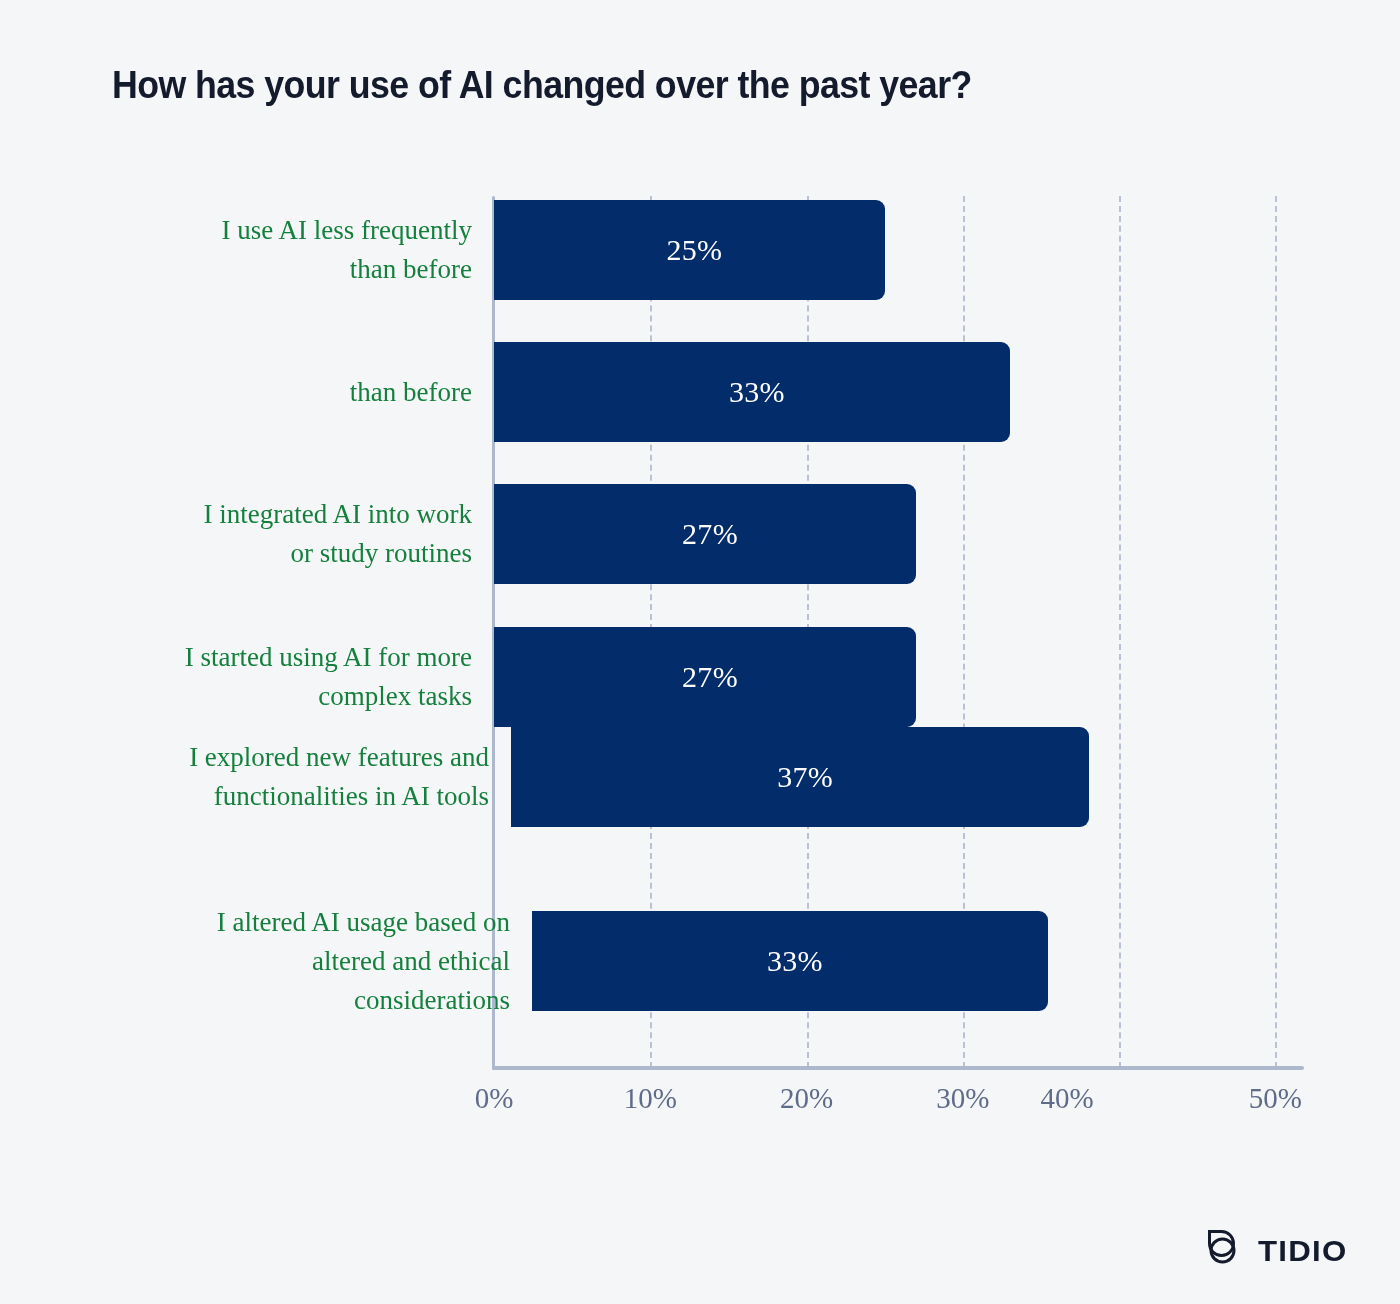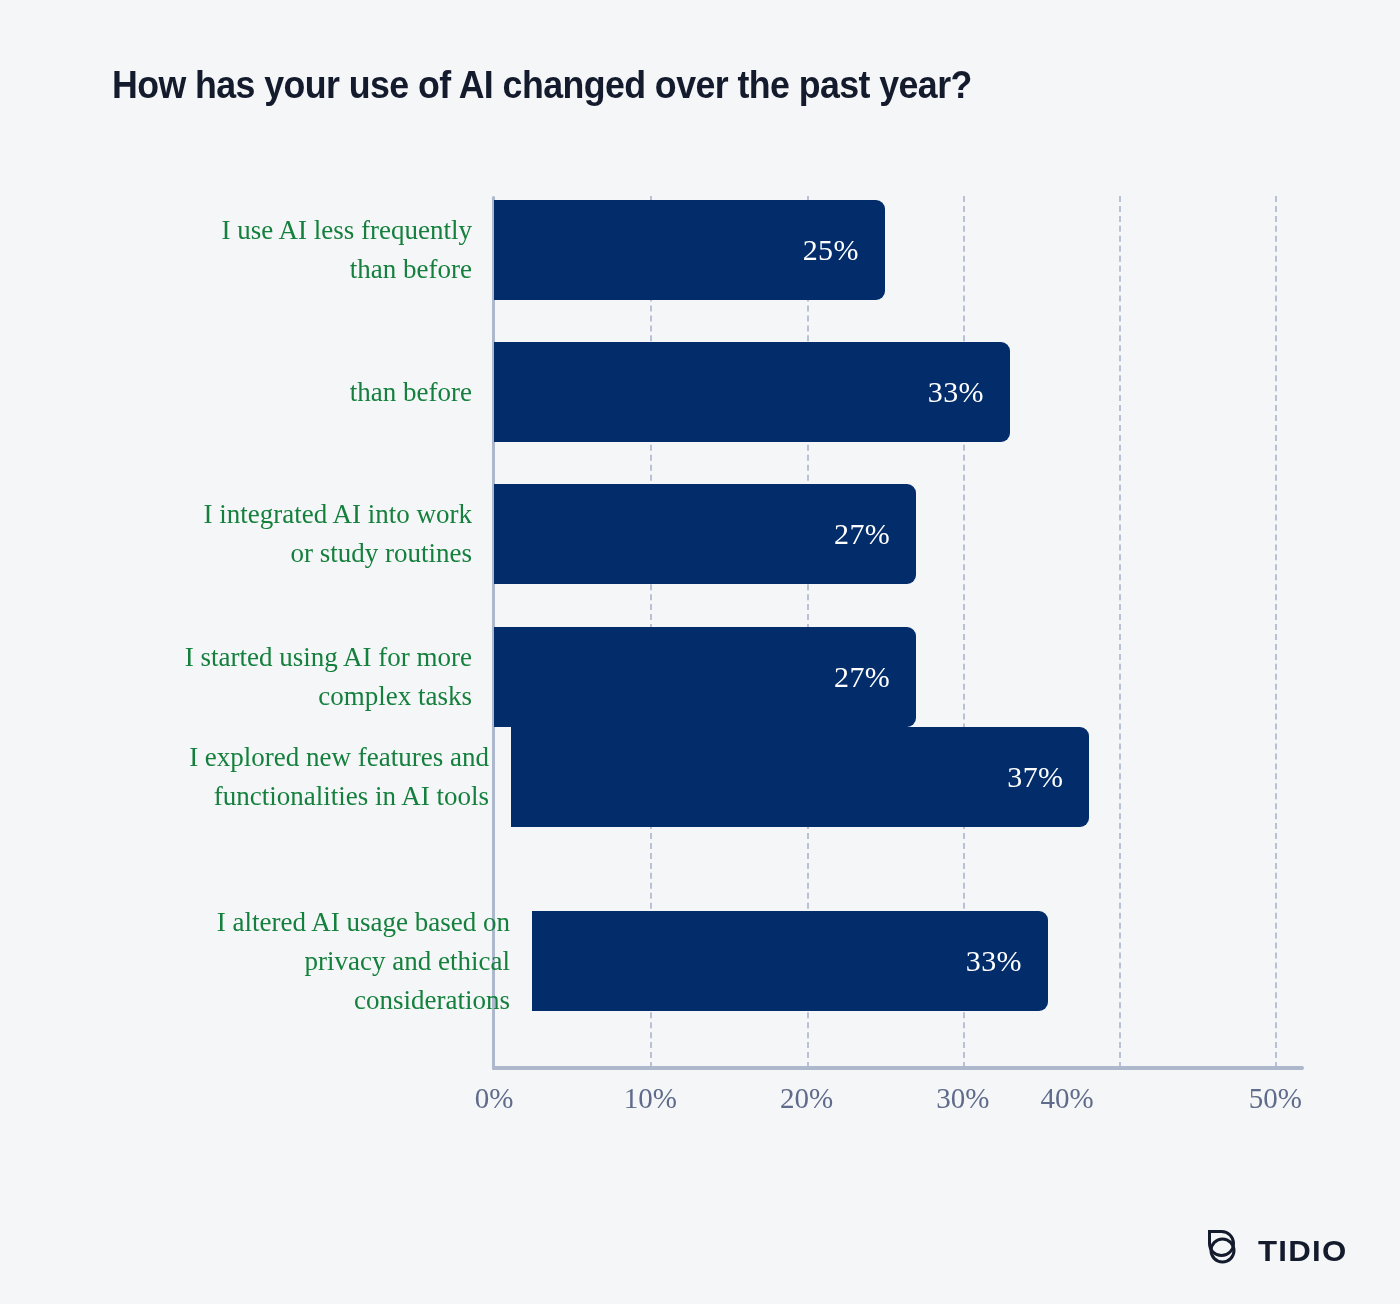--- a/index.html
+++ b/index.html
@@ -98,21 +98,21 @@
   .bar {
     position: absolute;
     left: 494px;
     top: 0;
     height: 100px;
     background: #032c6b;
     border-top-right-radius: 9px;
     border-bottom-right-radius: 9px;
     display: flex;
     align-items: center;
-    justify-content: flex-end;
+    justify-content: center;
     box-sizing: border-box;
     padding-right: 26px;
     padding-left: 36px;
   }
 
   .bar-value {
     font-family: "Liberation Serif", serif;
     font-size: 30px;
     color: #ffffff;
     letter-spacing: 0.3px;
@@ -209,21 +209,21 @@
           <div>I explored new features and</div>
           <div>functionalities in AI tools</div>
         </div>
         <div class="bar" style="width: 578.259px; height: 100px; background: rgb(3, 44, 107);">
           <span class="bar-value">37%</span>
         </div>
       </div>
       <div class="row" style="top: 911px; margin-left: 38px;">
         <div class="row-label">
           <div>I altered AI usage based on</div>
-          <div>privacy and ethical</div>
+          <div>altered and ethical</div>
           <div>considerations</div>
         </div>
         <div class="bar" style="width: 515.745px; height: 100px; background: rgb(3, 44, 107);">
           <span class="bar-value">33%</span>
         </div>
       </div>
     </div>
 
   <div id="xticks">
       <div class="xtick" style="left: 494px;">0%</div>

